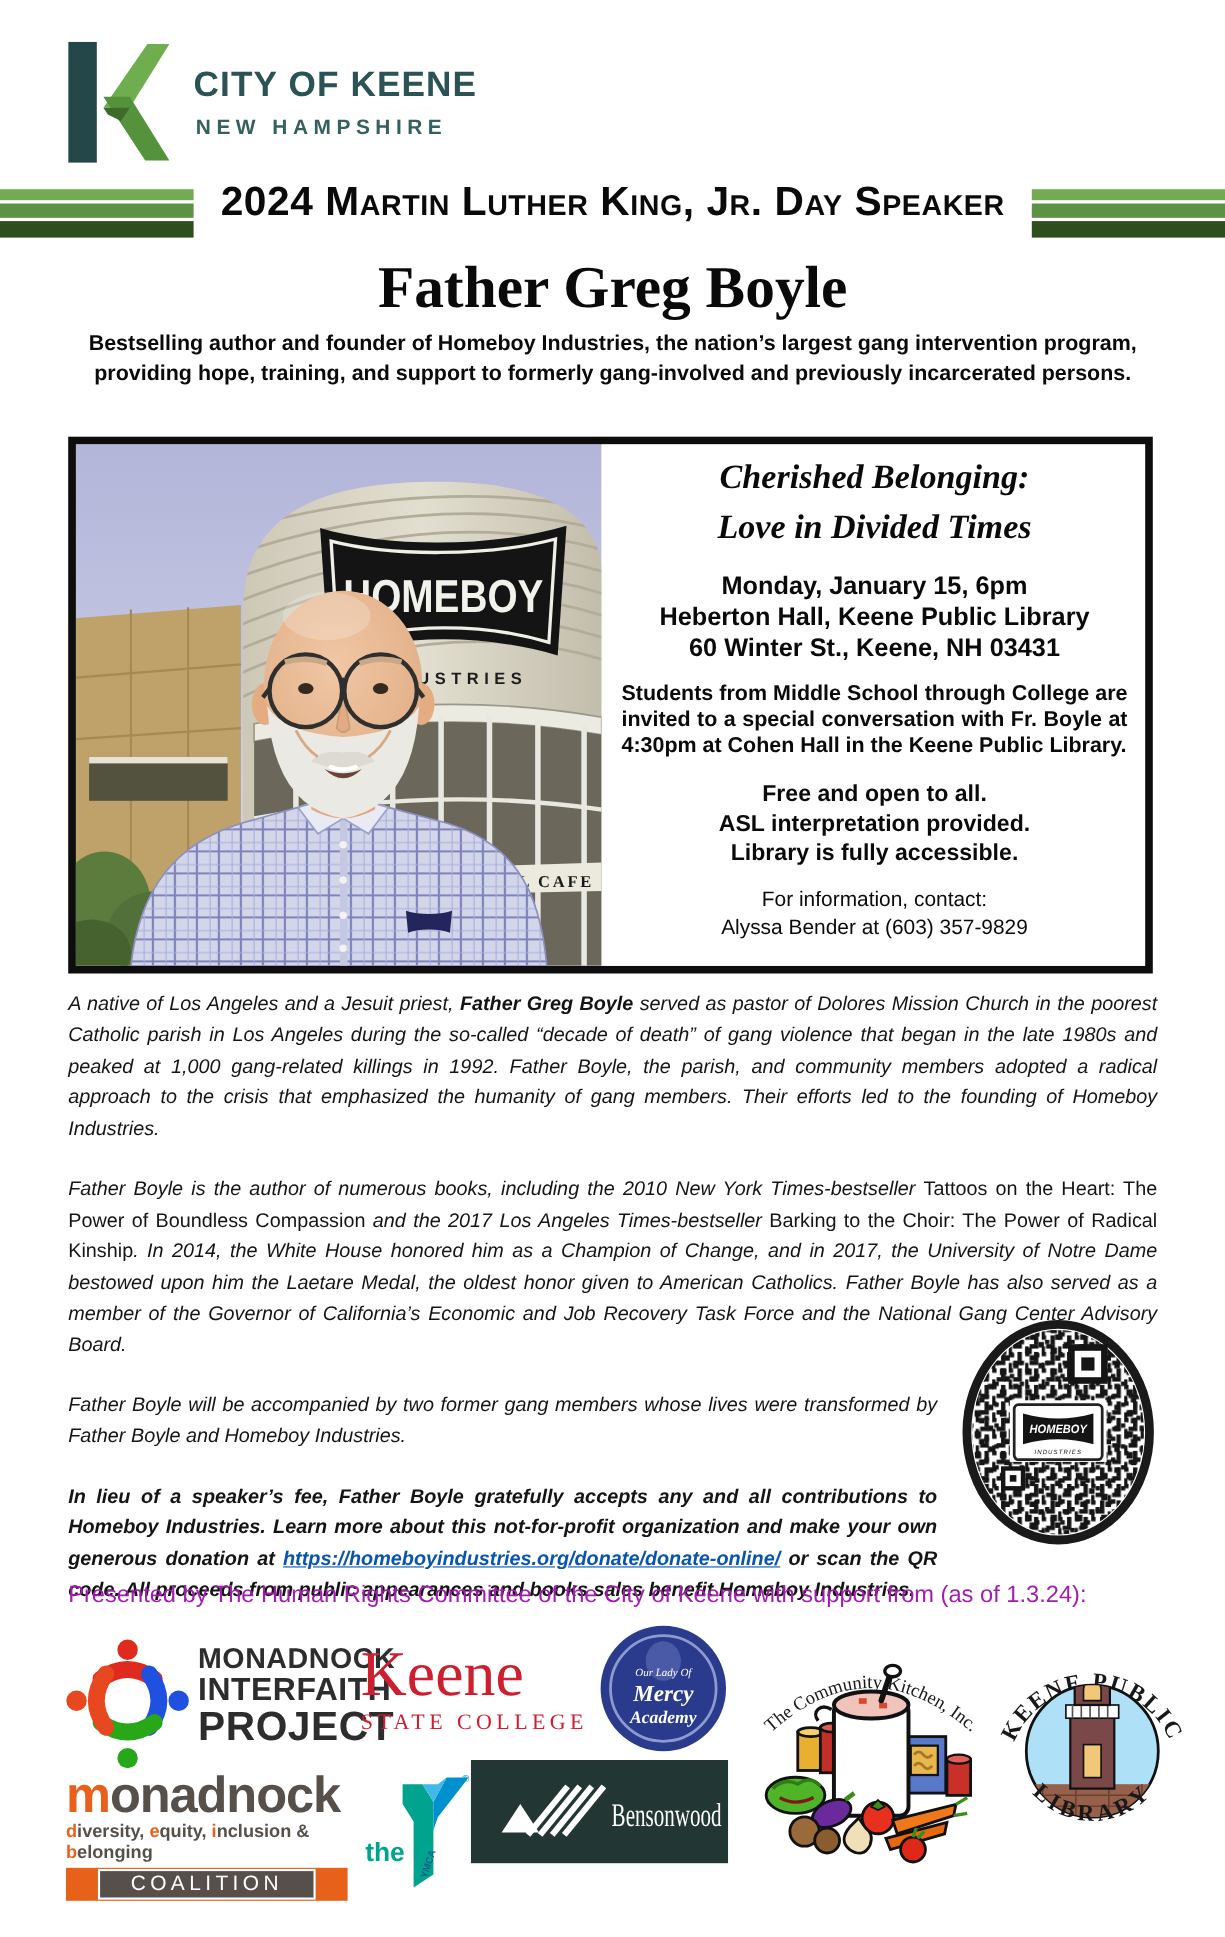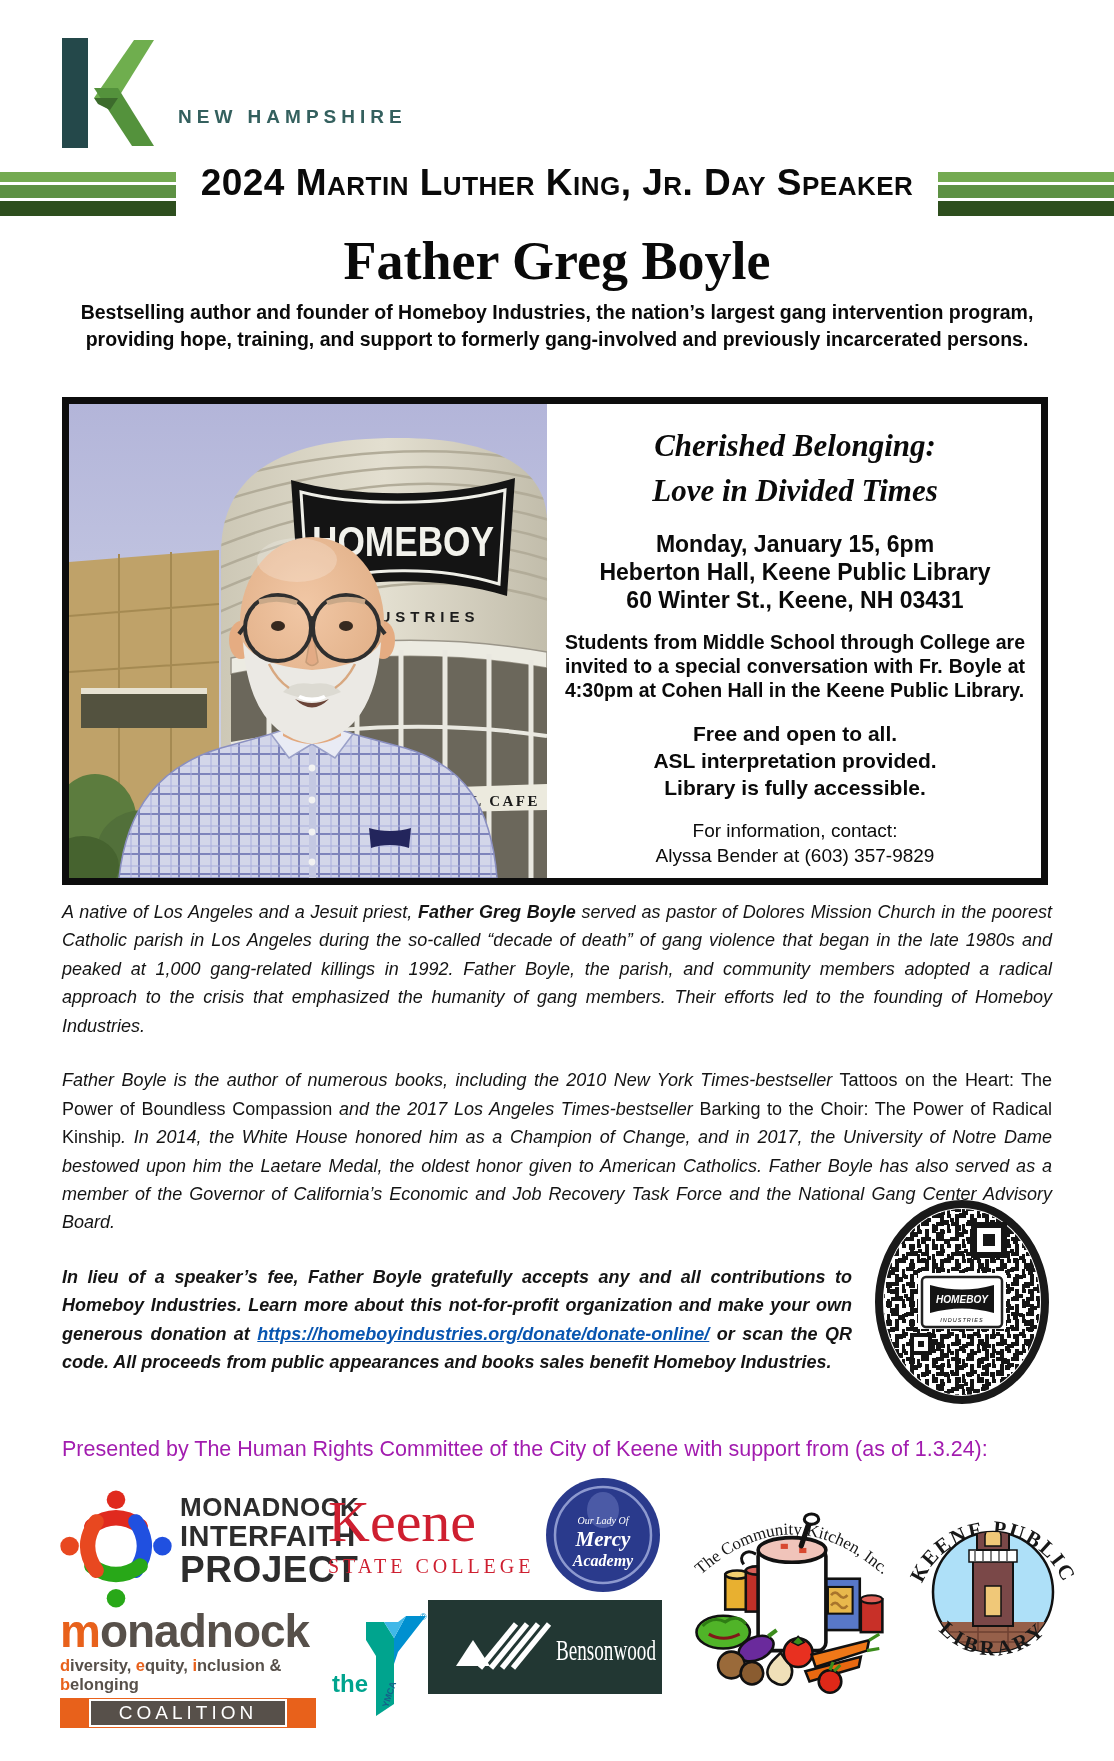--- a/index.html
+++ b/index.html
@@ -25,21 +25,21 @@
   
   .speaker-name { position:absolute; left:0; right:0; top:230px; text-align:center;
                   font-family:"Liberation Serif", serif; font-weight:bold; font-size:54px; color:#0a0a0a; }
   .speaker-blurb { position:absolute; left:72px; right:72px; top:299px; text-align:center;
                    font-weight:bold; font-size:19.5px; line-height:1.4; color:#0a0a0a; }
 
   .hero-box { position:absolute; left:62px; top:397px; width:986px; height:488px;
               border:7px solid #0d0d0d; display:flex; background:#fff; }
   .hero-photo { width:478px; height:100%; flex:0 0 auto; }
   .hero-photo svg { display:block; width:100%; height:100%; }
-  .hero-info { flex:1; background:#fff; padding:20px 14px 0 16px; text-align:center; }
+  .hero-info { flex:1; background:#fff; padding:8px 14px 0 16px; text-align:center; }
   .talk-title { font-family:"Liberation Serif", serif; font-style:italic; font-weight:bold;
                 font-size:31px; line-height:1.45; color:#0a0a0a; }
   .event-when { margin-top:16px; font-weight:bold; font-size:23px; line-height:1.22; color:#0a0a0a; }
   .students-note { margin:16px 2px 0 2px; font-weight:bold; font-size:19.5px; line-height:1.24;
                    text-align:justify; color:#0a0a0a; }
   .free-lines { margin-top:17px; font-weight:bold; font-size:21px; line-height:1.3; color:#0a0a0a; }
   .contact { margin-top:18px; font-size:19px; line-height:1.3; color:#0a0a0a; }
 
   
   .bio { position:absolute; left:62px; top:898px; width:990px; font-style:italic;
@@ -77,20 +77,21 @@
 <body>
 
 <div class="page">
 
   <svg class="k-logo" width="92" height="110" viewBox="0 0 92 110">
     <rect x="0" y="0" width="26" height="110" fill="#24484a"></rect>
     <polygon points="32,60 72,2 92,2 56,60" fill="#6fae4e"></polygon>
     <polygon points="32,50 56,50 92,108 70,108" fill="#54923c"></polygon>
     <polygon points="32,60 56,60 48,72 36,66" fill="#3c6b2c"></polygon>
   </svg>
+  <div class="org-name">CITY OF KEENE</div>
   <div class="org-region">NEW HAMPSHIRE</div>
 
   <div class="stripes left">
     <div class="stripe s1"></div>
       <div class="stripe s2"></div>
       <div class="stripe s3"></div>
   </div>
   <div class="stripes right">
     <div class="stripe s1"></div>
       <div class="stripe s2"></div>
@@ -261,20 +262,21 @@
           <rect x="40" y="136" width="18" height="18" fill="#ffffff" stroke="#151515" stroke-width="4"></rect>
           <rect x="46" y="142" width="6" height="6" fill="#151515"></rect>
         </g>
         <rect x="50" y="78" width="80" height="50" rx="4" fill="#ffffff" stroke="#222" stroke-width="2.5"></rect>
         <path d="M58,86 C80,92 100,92 122,86 L122,114 C100,108 80,108 58,114 Z" fill="#141414"></path>
         <text x="90" y="104" text-anchor="middle" font-size="11" font-weight="bold" fill="#ffffff" font-family="Liberation Sans, sans-serif" textLength="52" lengthAdjust="spacingAndGlyphs">HOMEBOY</text>
         <text x="90" y="123" text-anchor="middle" font-size="5.5" letter-spacing="1" fill="#141414" font-family="Liberation Sans, sans-serif">INDUSTRIES</text>
       </svg>
     </div>
 
+    <p>Father Boyle will be accompanied by two former gang members whose lives were transformed by Father Boyle and Homeboy Industries.</p>
     <p class="p4"><span>In lieu of a speaker’s fee, Father Boyle gratefully accepts any and all contributions to Homeboy Industries. Learn more about this not-for-profit organization and make your own generous donation at </span><a class="donate-link" href="#">https://homeboyindustries.org/donate/donate-online/</a><span> or scan the QR code. All proceeds from public appearances and books sales benefit Homeboy Industries.</span></p>
   </div>
 
   <div class="presented">Presented by The Human Rights Committee of the City of Keene with support from (as of 1.3.24):</div>
 
   <div class="sponsors">
 
     <svg class="abs" style="left:58px; top:6px;" width="116" height="122" viewBox="0 0 100 105">
       <circle cx="50" cy="50" r="21" fill="#ffffff"></circle>
       <circle cx="50" cy="10" r="8" fill="#e02a1e"></circle>

